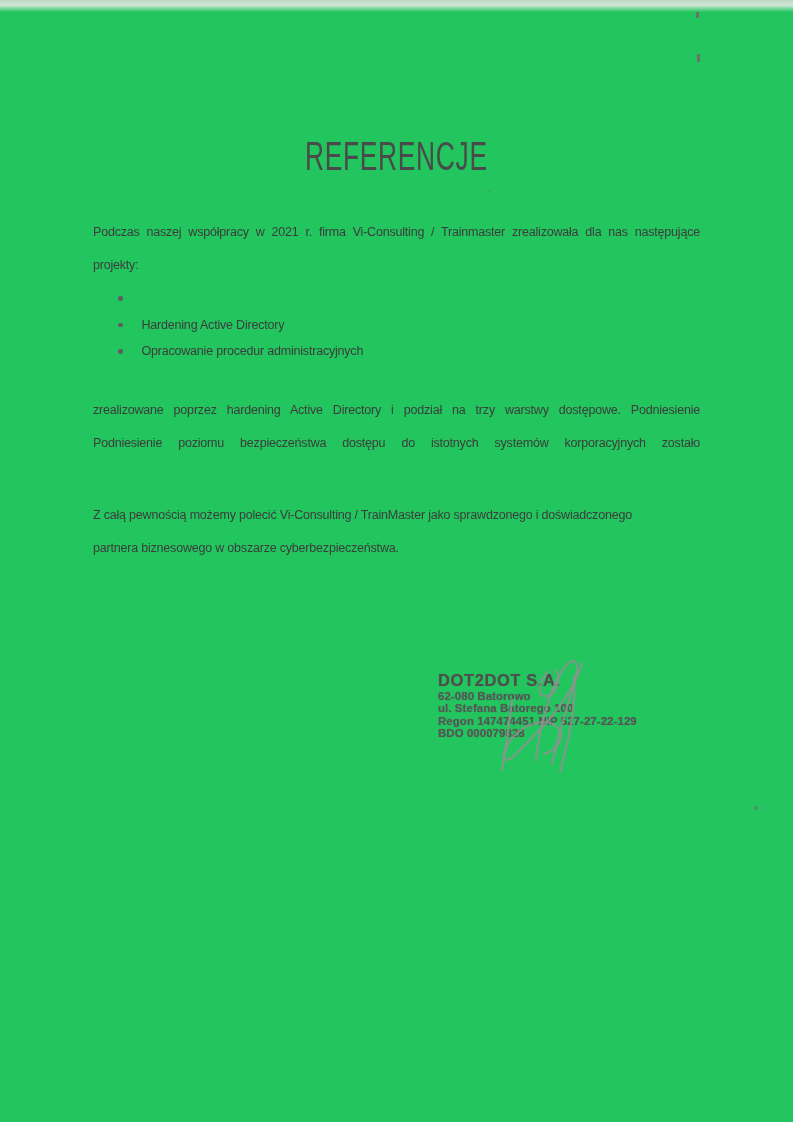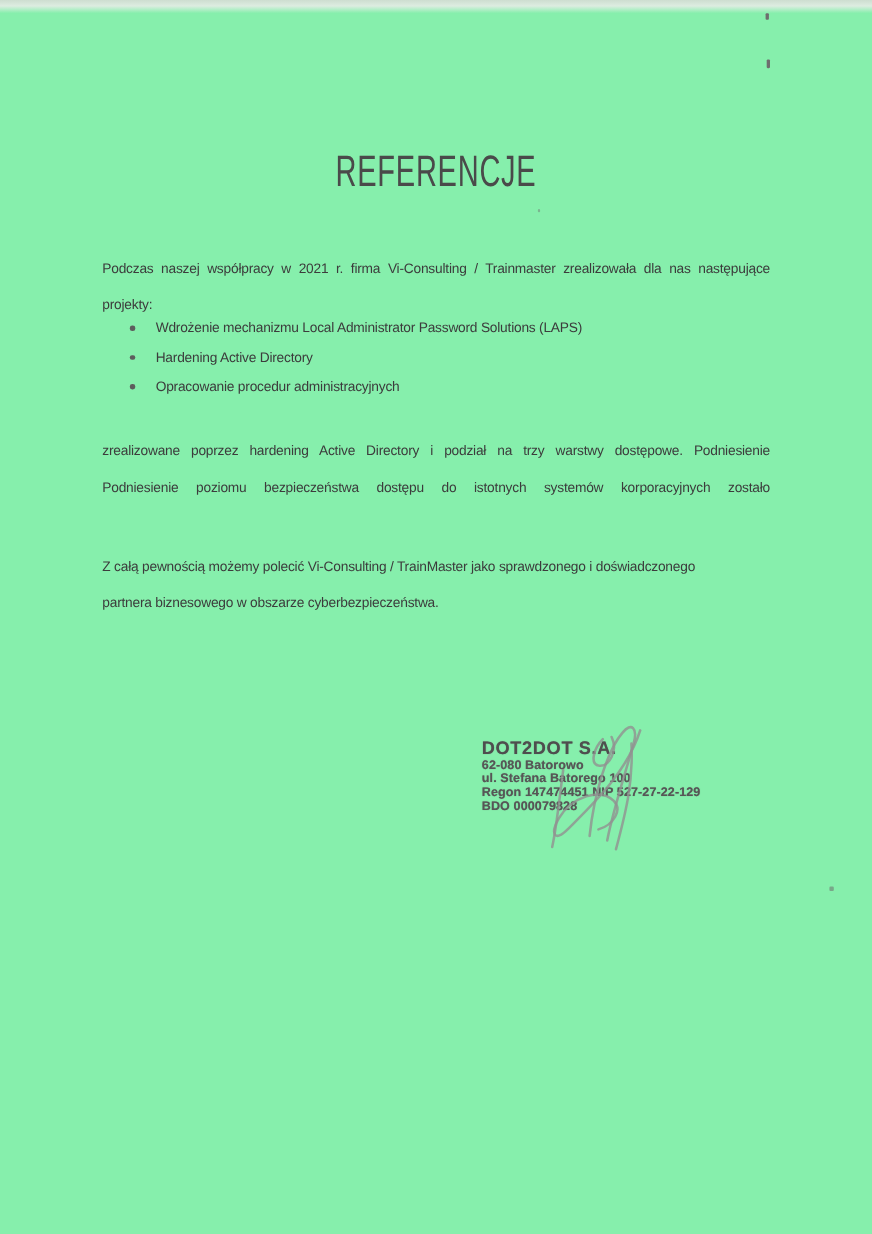--- a/index.html
+++ b/index.html
@@ -4,21 +4,21 @@
 <style>
   html, body {
     margin: 0;
     padding: 0;
     background: #ffffff;
   }
   .page {
     position: relative;
     width: 793px;
     height: 1122px;
-    background: #86efac;
+    background: #22c55e;
     overflow: hidden;
     font-family: "Liberation Sans", sans-serif;
     color: #3c3c3c;
   }
 
   
   .scan-band {
     position: absolute;
     top: 0; left: 0;
     width: 100%;
@@ -137,29 +137,28 @@
   <div class="scan-band"></div>
   <div class="speck" style="left:696px; top:12px; width:3px; height:6px;"></div>
   <div class="speck" style="left:697px; top:54px; width:3px; height:8px;"></div>
   <div class="speck" style="left:754px; top:806px; width:4px; height:4px; opacity:0.55;"></div>
   <div class="speck" style="left:489px; top:190px; width:2px; height:3px; opacity:0.45;"></div>
 
   <div class="title-wrap">
     <span class="title-text">REFERENCJE</span>
   </div>
 
-  <div class="para" style="top:228px;">
+  <div class="para" style="top:216px;">
     <div class="pline jline">Podczas naszej współpracy w 2021 r. firma Vi-Consulting / Trainmaster zrealizowała dla nas następujące</div>
     <div class="pline">projekty:</div>
   </div>
 
   <div class="bullets">
     <div class="bullet-row">
       <span class="bullet-dot"></span>
-      <span>Wdrożenie mechanizmu Local Administrator Password Solutions (LAPS)</span>
     </div>
     <div class="bullet-row">
       <span class="bullet-dot"></span>
       <span>Hardening Active Directory</span>
     </div>
     <div class="bullet-row">
       <span class="bullet-dot"></span>
       <span>Opracowanie procedur administracyjnych</span>
     </div>
   </div>

